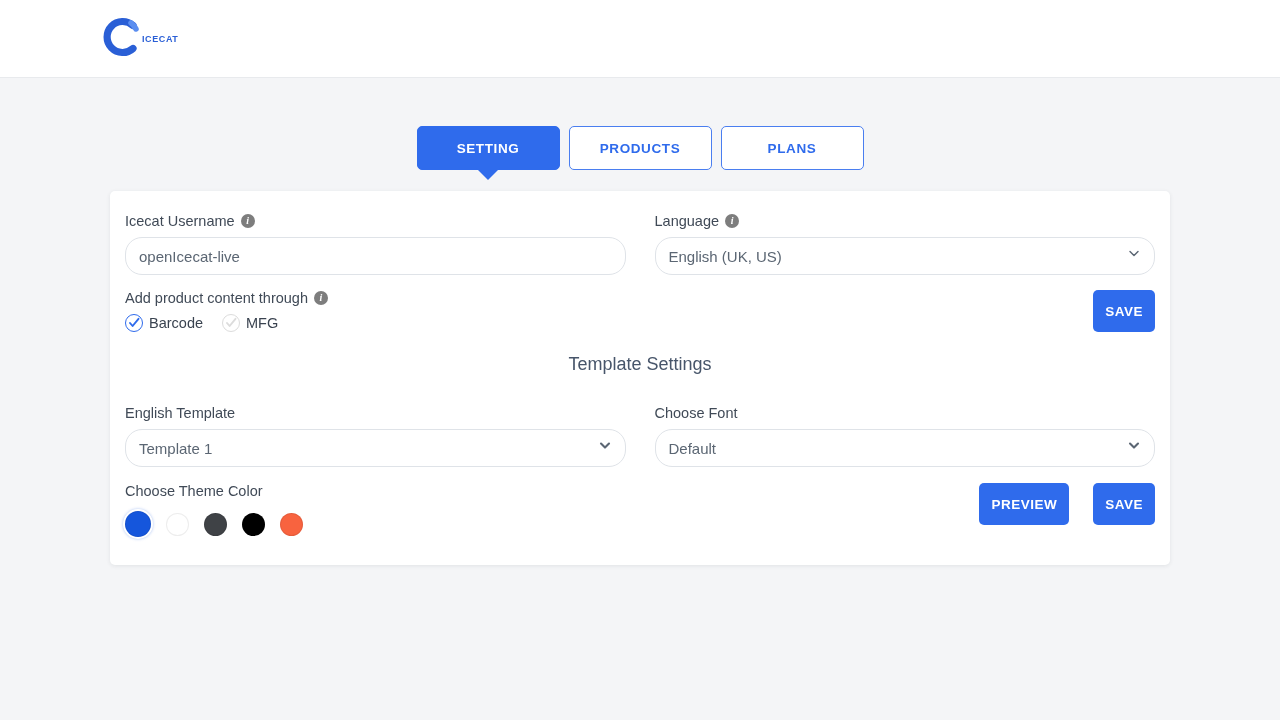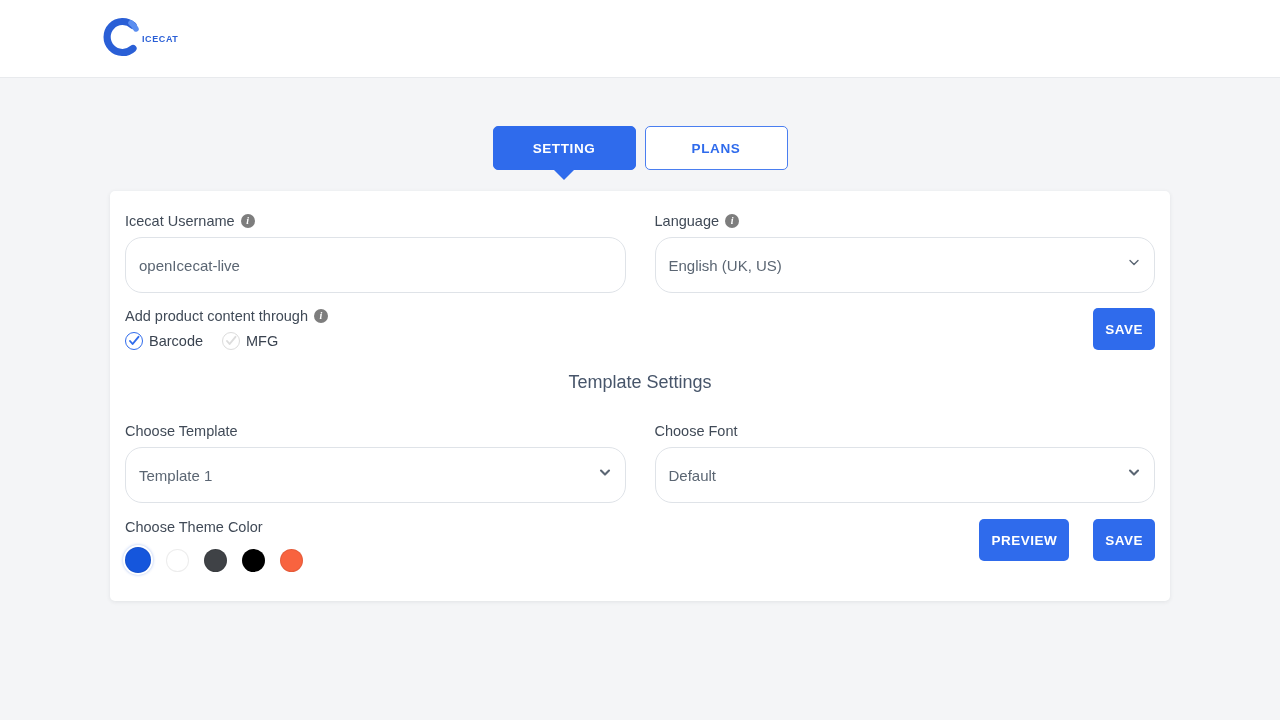--- a/index.html
+++ b/index.html
@@ -122,21 +122,21 @@
     line-height: 14px;
     text-align: center;
     font-style: italic;
     font-family: "Liberation Serif", serif;
     cursor: pointer;
     flex: none;
   }
 
   .text-input, .select-box {
     width: 100%;
-    height: 56px;
+    height: 38px;
     border: 1px solid #dfe3e8;
     border-radius: 17px;
     background: #ffffff;
     font-family: "Liberation Sans", sans-serif;
     font-size: 15px;
     color: #5b6673;
     padding: 0 13px;
     outline: none;
   }
   .select-wrap { position: relative; }
@@ -256,20 +256,23 @@
     </span>
     <span class="brand-name">ICECAT</span>
   </div>
 </header>
 
 <nav class="tabs-row">
   <div class="tab active tab-setting">
     <span>SETTING</span>
     <span class="tab-pointer"></span>
   </div>
+  <div class="tab tab-products">
+    <span>PRODUCTS</span>
+  </div>
   <div class="tab tab-plans">
     <span>PLANS</span>
   </div>
 </nav>
 
 <main class="card">
 
   <div class="grid-2">
     <div class="col">
       <div class="field-label">
@@ -324,21 +327,21 @@
     </div>
 
     <button class="btn">SAVE</button>
   </div>
 
   <h2 class="section-title">Template Settings</h2>
 
   <div class="grid-2 template-grid">
     <div class="col">
       <div class="field-label">
-        <span>Choose Template</span>
+        <span>English Template</span>
       </div>
       <div class="select-wrap">
         <select class="select-box">
           <option>Template 1</option>
         </select>
         <span class="chevron bold">
           <svg width="14" height="14" viewBox="0 0 14 14" fill="none" stroke="currentColor" stroke-linecap="round" stroke-linejoin="round">
               <path d="M3 5.5 L7 9.5 L11 5.5"></path>
             </svg>
         </span>

